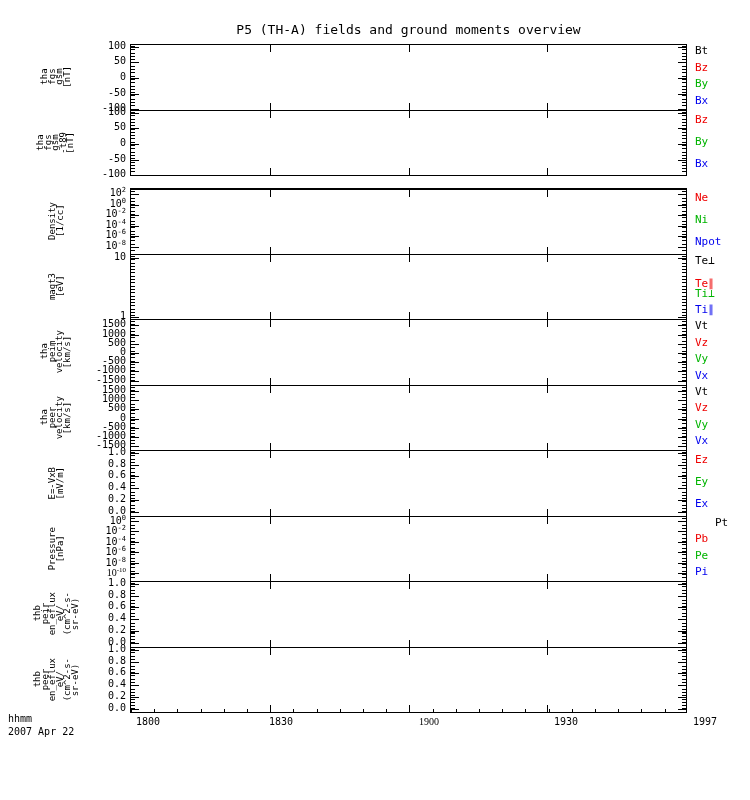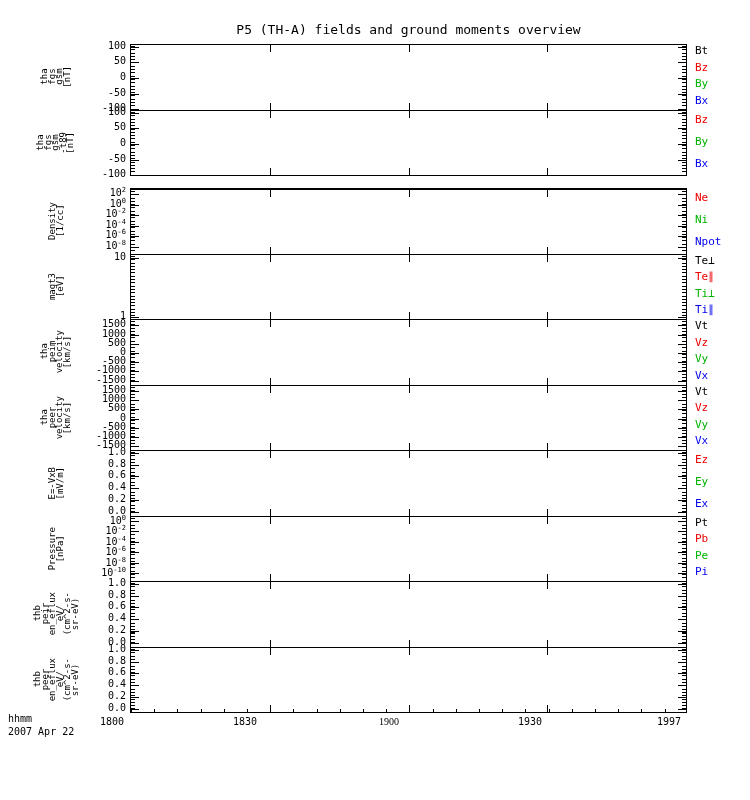--- a/index.html
+++ b/index.html
@@ -19,21 +19,21 @@
   .ymajor.rightside{right:0;}
   .xmajor{position:absolute;width:1px;height:7px;background:#000;}
   .hminor{position:absolute;left:0;right:0;bottom:0;height:3px;
           background:repeating-linear-gradient(to right,#000 0 1px,transparent 1px 23.2px);}
   .ylab{position:absolute;left:0;width:126px;text-align:right;font-size:10px;line-height:10px;white-space:nowrap;}
   .ylab sup{font-size:7px;line-height:6px;}
   .rlab-box{position:absolute;left:30px;width:52px;display:flex;align-items:center;justify-content:center;}
   .rlab{writing-mode:vertical-rl;transform:rotate(180deg);white-space:pre;
         font-size:9px;line-height:7.5px;text-align:center;}
   .legend-item{position:absolute;left:695px;font-size:11px;line-height:12px;white-space:nowrap;}
-  .xlab{position:absolute;top:716px;width:60px;text-align:left;font-size:10px;}
+  .xlab{position:absolute;top:716px;width:60px;text-align:right;font-size:10px;}
   #footer-hhmm{position:absolute;left:8px;top:713px;font-size:10px;}
   #footer-date{position:absolute;left:8px;top:726px;font-size:10px;}
 </style>
 </head>
 <body>
 
 <div id="screen">
   <div id="plot-title">P5 (TH-A) fields and ground moments overview</div>
   <div id="plot-area">
       <span class="ylab" style="top: 41px;">100</span>
@@ -155,21 +155,21 @@
         <div class="xmajor" style="left: 50%; top: 0px;"></div>
         <div class="xmajor" style="left: 50%; bottom: 0px;"></div>
         <div class="xmajor" style="left: 75%; top: 0px;"></div>
         <div class="xmajor" style="left: 75%; bottom: 0px;"></div>
       </div>
       <div class="rlab-box" style="top: 254px; height: 65px;">
         <div class="rlab">magt3
 [eV]</div>
       </div>
       <span class="legend-item" style="top: 255px; color: rgb(0, 0, 0);">Te⊥</span>
-      <span class="legend-item" style="top: 271px; color: rgb(238, 0, 0);">Te∥</span>
+      <span class="legend-item" style="top: 278px; color: rgb(238, 0, 0);">Te∥</span>
       <span class="legend-item" style="top: 288px; color: rgb(0, 180, 0);">Ti⊥</span>
       <span class="legend-item" style="top: 304px; color: rgb(0, 0, 238);">Ti∥</span>
       <span class="ylab" style="top: 319px;">1500</span>
       <span class="ylab" style="top: 329px;">1000</span>
       <span class="ylab" style="top: 338px;">500</span>
       <span class="ylab" style="top: 347px;">0</span>
       <span class="ylab" style="top: 356px;">-500</span>
       <span class="ylab" style="top: 365px;">-1000</span>
       <span class="ylab" style="top: 375px;">-1500</span>
       <div class="panel" style="left: 130px; top: 319px; width: 557px; height: 66px;">
@@ -280,21 +280,21 @@
 [mV/m]</div>
       </div>
       <span class="legend-item" style="top: 454px; color: rgb(238, 0, 0);">Ez</span>
       <span class="legend-item" style="top: 476px; color: rgb(0, 180, 0);">Ey</span>
       <span class="legend-item" style="top: 498px; color: rgb(0, 0, 238);">Ex</span>
       <span class="ylab" style="top: 515px;">10<sup>0</sup></span>
       <span class="ylab" style="top: 525px;">10<sup>-2</sup></span>
       <span class="ylab" style="top: 536px;">10<sup>-4</sup></span>
       <span class="ylab" style="top: 546px;">10<sup>-6</sup></span>
       <span class="ylab" style="top: 557px;">10<sup>-8</sup></span>
-      <span class="ylab" style="top: 567px;">10<sup>-10</sup></span>
+      <span class="ylab" style="top: 567px; font-family: Liberation Serif, serif;">10<sup>-10</sup></span>
       <div class="panel" style="left: 130px; top: 516px; width: 557px; height: 65px;">
         <div class="vminor leftside"></div>
         <div class="vminor rightside"></div>
         <div class="ymajor leftside" style="top: 4px;"></div>
         <div class="ymajor rightside" style="top: 4px;"></div>
         <div class="ymajor leftside" style="top: 14px;"></div>
         <div class="ymajor rightside" style="top: 14px;"></div>
         <div class="ymajor leftside" style="top: 25px;"></div>
         <div class="ymajor rightside" style="top: 25px;"></div>
         <div class="ymajor leftside" style="top: 35px;"></div>
@@ -307,21 +307,21 @@
         <div class="xmajor" style="left: 25%; bottom: 0px;"></div>
         <div class="xmajor" style="left: 50%; top: 0px;"></div>
         <div class="xmajor" style="left: 50%; bottom: 0px;"></div>
         <div class="xmajor" style="left: 75%; top: 0px;"></div>
         <div class="xmajor" style="left: 75%; bottom: 0px;"></div>
       </div>
       <div class="rlab-box" style="top: 516px; height: 65px;">
         <div class="rlab">Pressure
 [nPa]</div>
       </div>
-      <span class="legend-item" style="top: 517px; color: rgb(0, 0, 0);">Pt</span>
+      <span class="legend-item" style="top: 517px; color: rgb(0, 0, 0); margin-left: 20px;">Pt</span>
       <span class="legend-item" style="top: 533px; color: rgb(238, 0, 0);">Pb</span>
       <span class="legend-item" style="top: 550px; color: rgb(0, 180, 0);">Pe</span>
       <span class="legend-item" style="top: 566px; color: rgb(0, 0, 238);">Pi</span>
       <span class="ylab" style="top: 578px;">1.0</span>
       <span class="ylab" style="top: 590px;">0.8</span>
       <span class="ylab" style="top: 601px;">0.6</span>
       <span class="ylab" style="top: 613px;">0.4</span>
       <span class="ylab" style="top: 625px;">0.2</span>
       <span class="ylab" style="top: 637px;">0.0</span>
       <div class="panel" style="left: 130px; top: 581px; width: 557px; height: 66px;">

